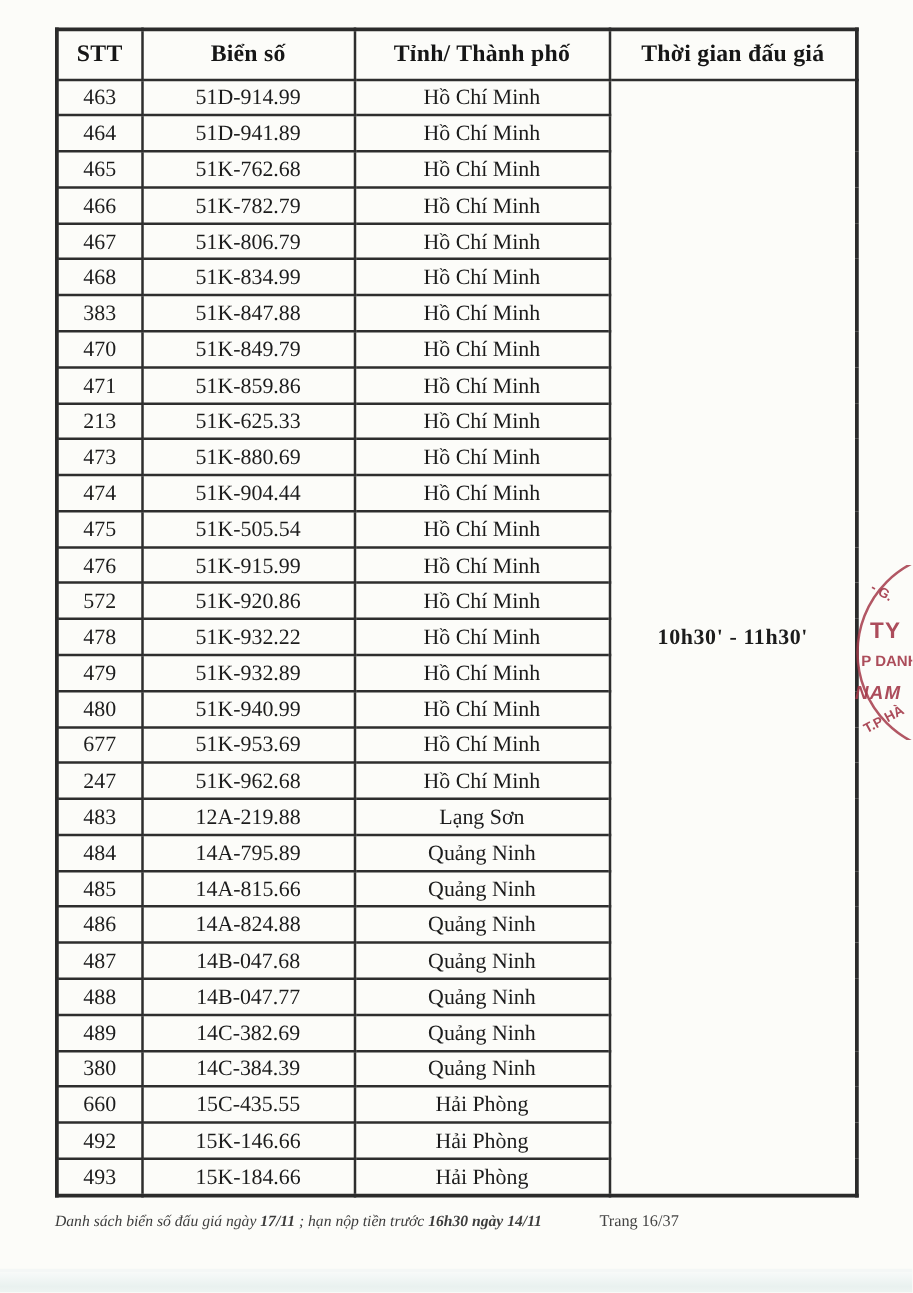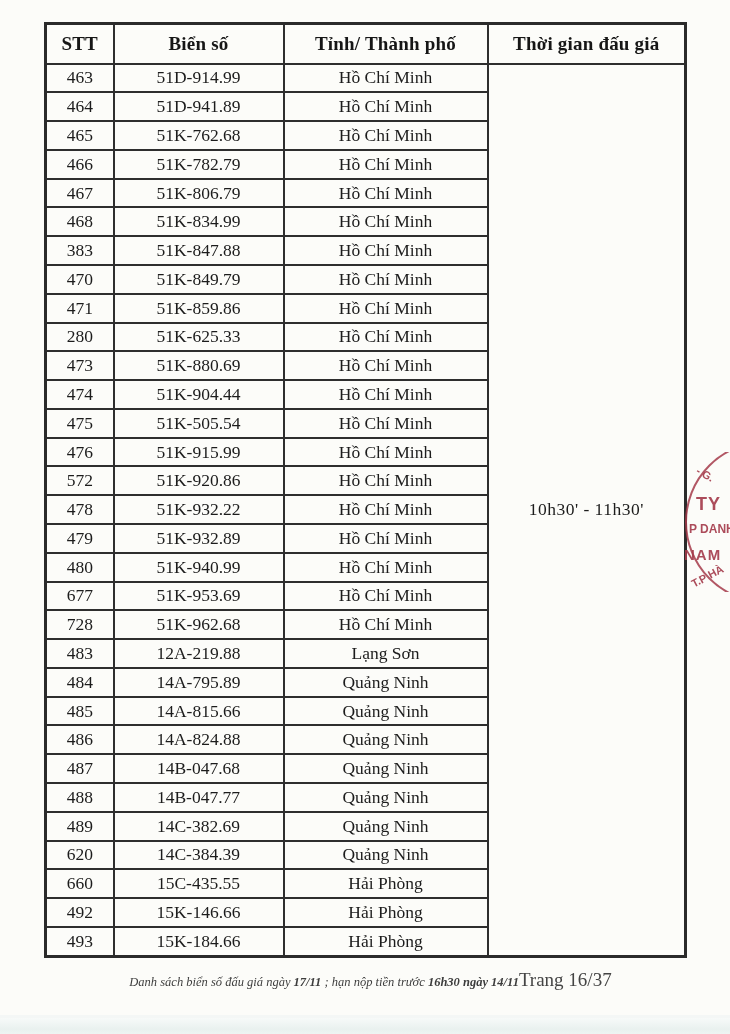--- a/index.html
+++ b/index.html
@@ -57,50 +57,51 @@
     font-weight: bold;
     font-size: 19px;
     letter-spacing: 0.2px;
     color: #161616;
   }
   table.auction td {
     font-size: 17.5px;
     color: #1c1c1c;
   }
   td.time-cell {
-    font-weight: normal;
+    font-weight: bold;
     font-size: 20.5px;
     color: #20242a;
     letter-spacing: 0.5px;
   }
   col.c-stt   { width: 68px; }
   col.c-plate { width: 170px; }
   col.c-prov  { width: 204px; }
   col.c-time  { width: 198px; }
 
   .footer {
     position: absolute;
     left: 44px;
     right: 33px;
     top: 969px;
     display: flex;
-    justify-content: center;
+    justify-content: flex-start;
     align-items: baseline;
     font-size: 12.5px;
     color: #3d3d3d;
   }
   .footer .left {
     font-style: italic;
   }
   .footer .left b {
     font-weight: bold;
   }
   .footer .right {
-    font-size: 19px;
+    font-size: 13px;
     color: #444;
+    margin-left: 46px;
   }
 
   .stamp {
     position: absolute;
     left: 676px;
     top: 452px;
     width: 54px;
     height: 140px;
     overflow: hidden;
     color: #a43a4a;
@@ -119,21 +120,21 @@
   .stamp .frag {
     position: absolute;
     font-family: "Liberation Sans", "DejaVu Sans", sans-serif;
     font-weight: bold;
     white-space: nowrap;
     opacity: 0.9;
   }
   .stamp .arc-top    { left: 20px; top: 16px;  font-size: 11px; transform: rotate(30deg); }
   .stamp .line1      { left: 20px; top: 42px;  font-size: 18px; letter-spacing: 1px; }
   .stamp .line2      { left: 13px; top: 70px;  font-size: 12px; }
-  .stamp .line3      { left: 8px;  top: 94px;  font-size: 15px; letter-spacing: 1px; }
+  .stamp .line3      { left: 8px;  top: 94px;  font-size: 15px; letter-spacing: 1px; font-style: italic; }
   .stamp .arc-bottom { left: 14px; top: 118px; font-size: 11px; transform: rotate(-28deg); }
 </style>
 </head>
 <body style="background: rgb(252, 252, 249);">
 
 <table class="auction">
   <colgroup>
     <col class="c-stt">
       <col class="c-plate">
       <col class="c-prov">
@@ -188,21 +189,21 @@
         <td>470</td>
         <td>51K-849.79</td>
         <td>Hồ Chí Minh</td>
       </tr>
       <tr>
         <td>471</td>
         <td>51K-859.86</td>
         <td>Hồ Chí Minh</td>
       </tr>
       <tr>
-        <td>280</td>
+        <td>213</td>
         <td>51K-625.33</td>
         <td>Hồ Chí Minh</td>
       </tr>
       <tr>
         <td>473</td>
         <td>51K-880.69</td>
         <td>Hồ Chí Minh</td>
       </tr>
       <tr>
         <td>474</td>
@@ -238,21 +239,21 @@
         <td>480</td>
         <td>51K-940.99</td>
         <td>Hồ Chí Minh</td>
       </tr>
       <tr>
         <td>677</td>
         <td>51K-953.69</td>
         <td>Hồ Chí Minh</td>
       </tr>
       <tr>
-        <td>728</td>
+        <td>247</td>
         <td>51K-962.68</td>
         <td>Hồ Chí Minh</td>
       </tr>
       <tr>
         <td>483</td>
         <td>12A-219.88</td>
         <td>Lạng Sơn</td>
       </tr>
       <tr>
         <td>484</td>
@@ -278,21 +279,21 @@
         <td>488</td>
         <td>14B-047.77</td>
         <td>Quảng Ninh</td>
       </tr>
       <tr>
         <td>489</td>
         <td>14C-382.69</td>
         <td>Quảng Ninh</td>
       </tr>
       <tr>
-        <td>620</td>
+        <td>380</td>
         <td>14C-384.39</td>
         <td>Quảng Ninh</td>
       </tr>
       <tr>
         <td>660</td>
         <td>15C-435.55</td>
         <td>Hải Phòng</td>
       </tr>
       <tr>
         <td>492</td>

